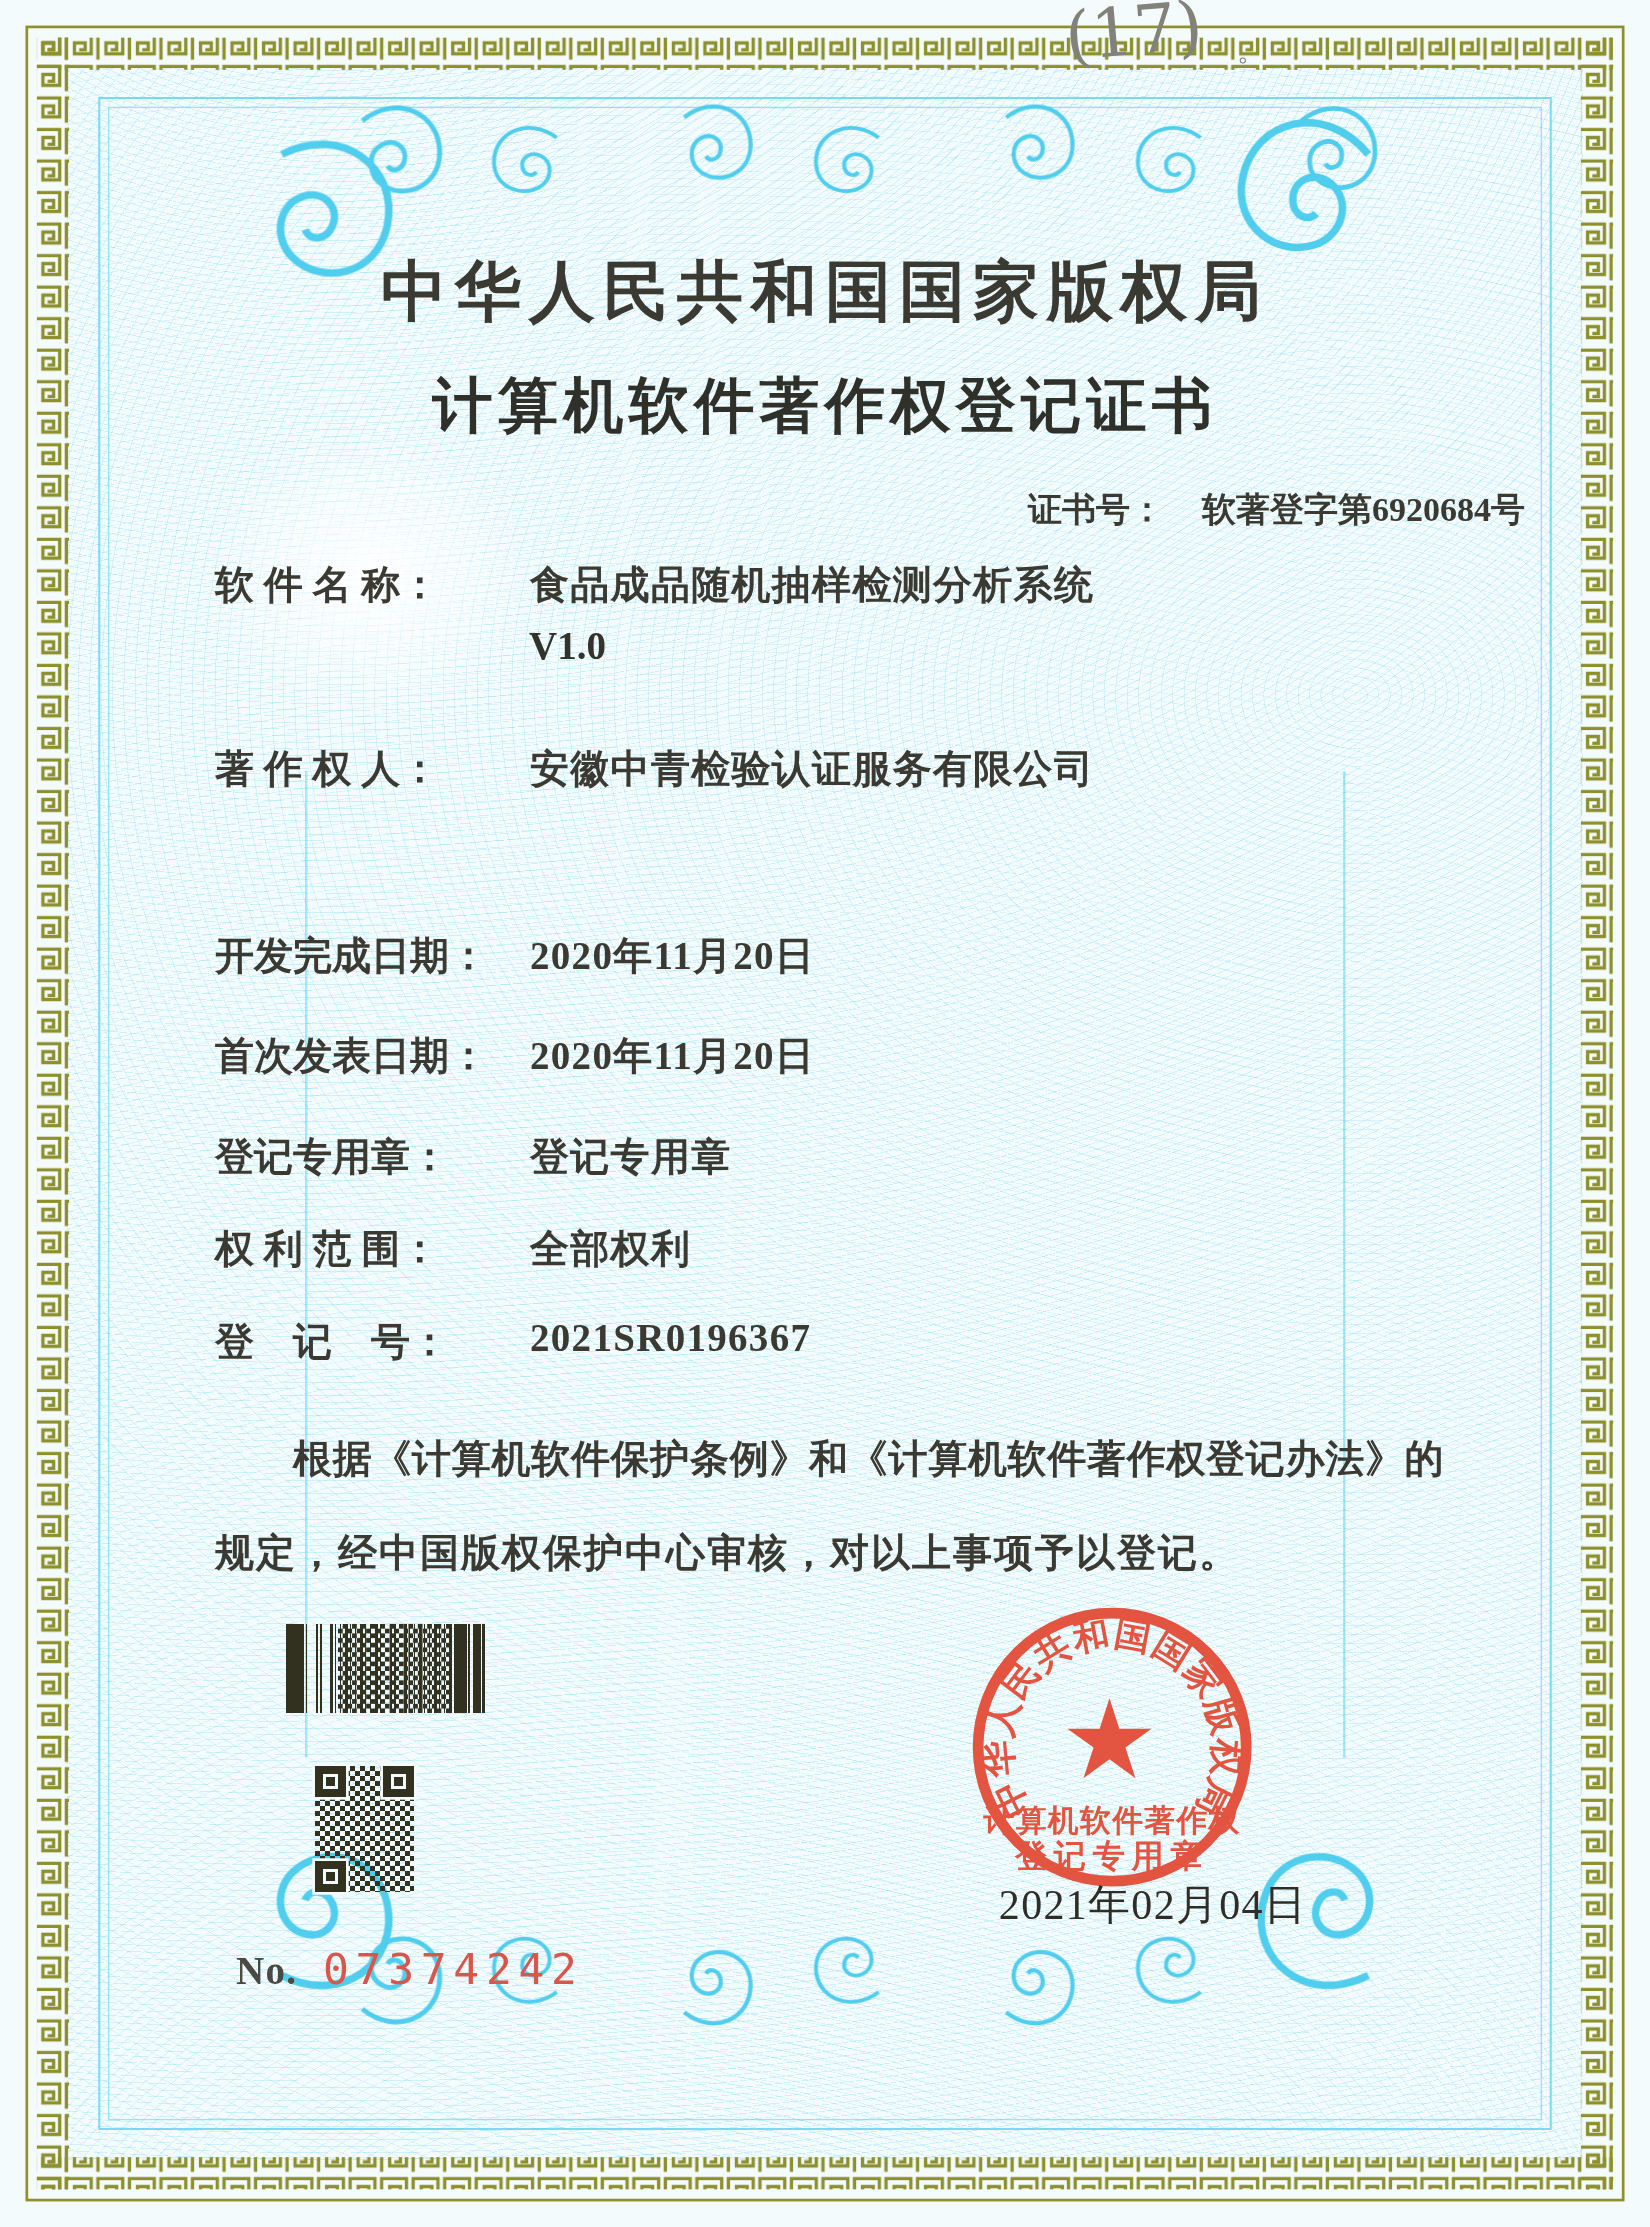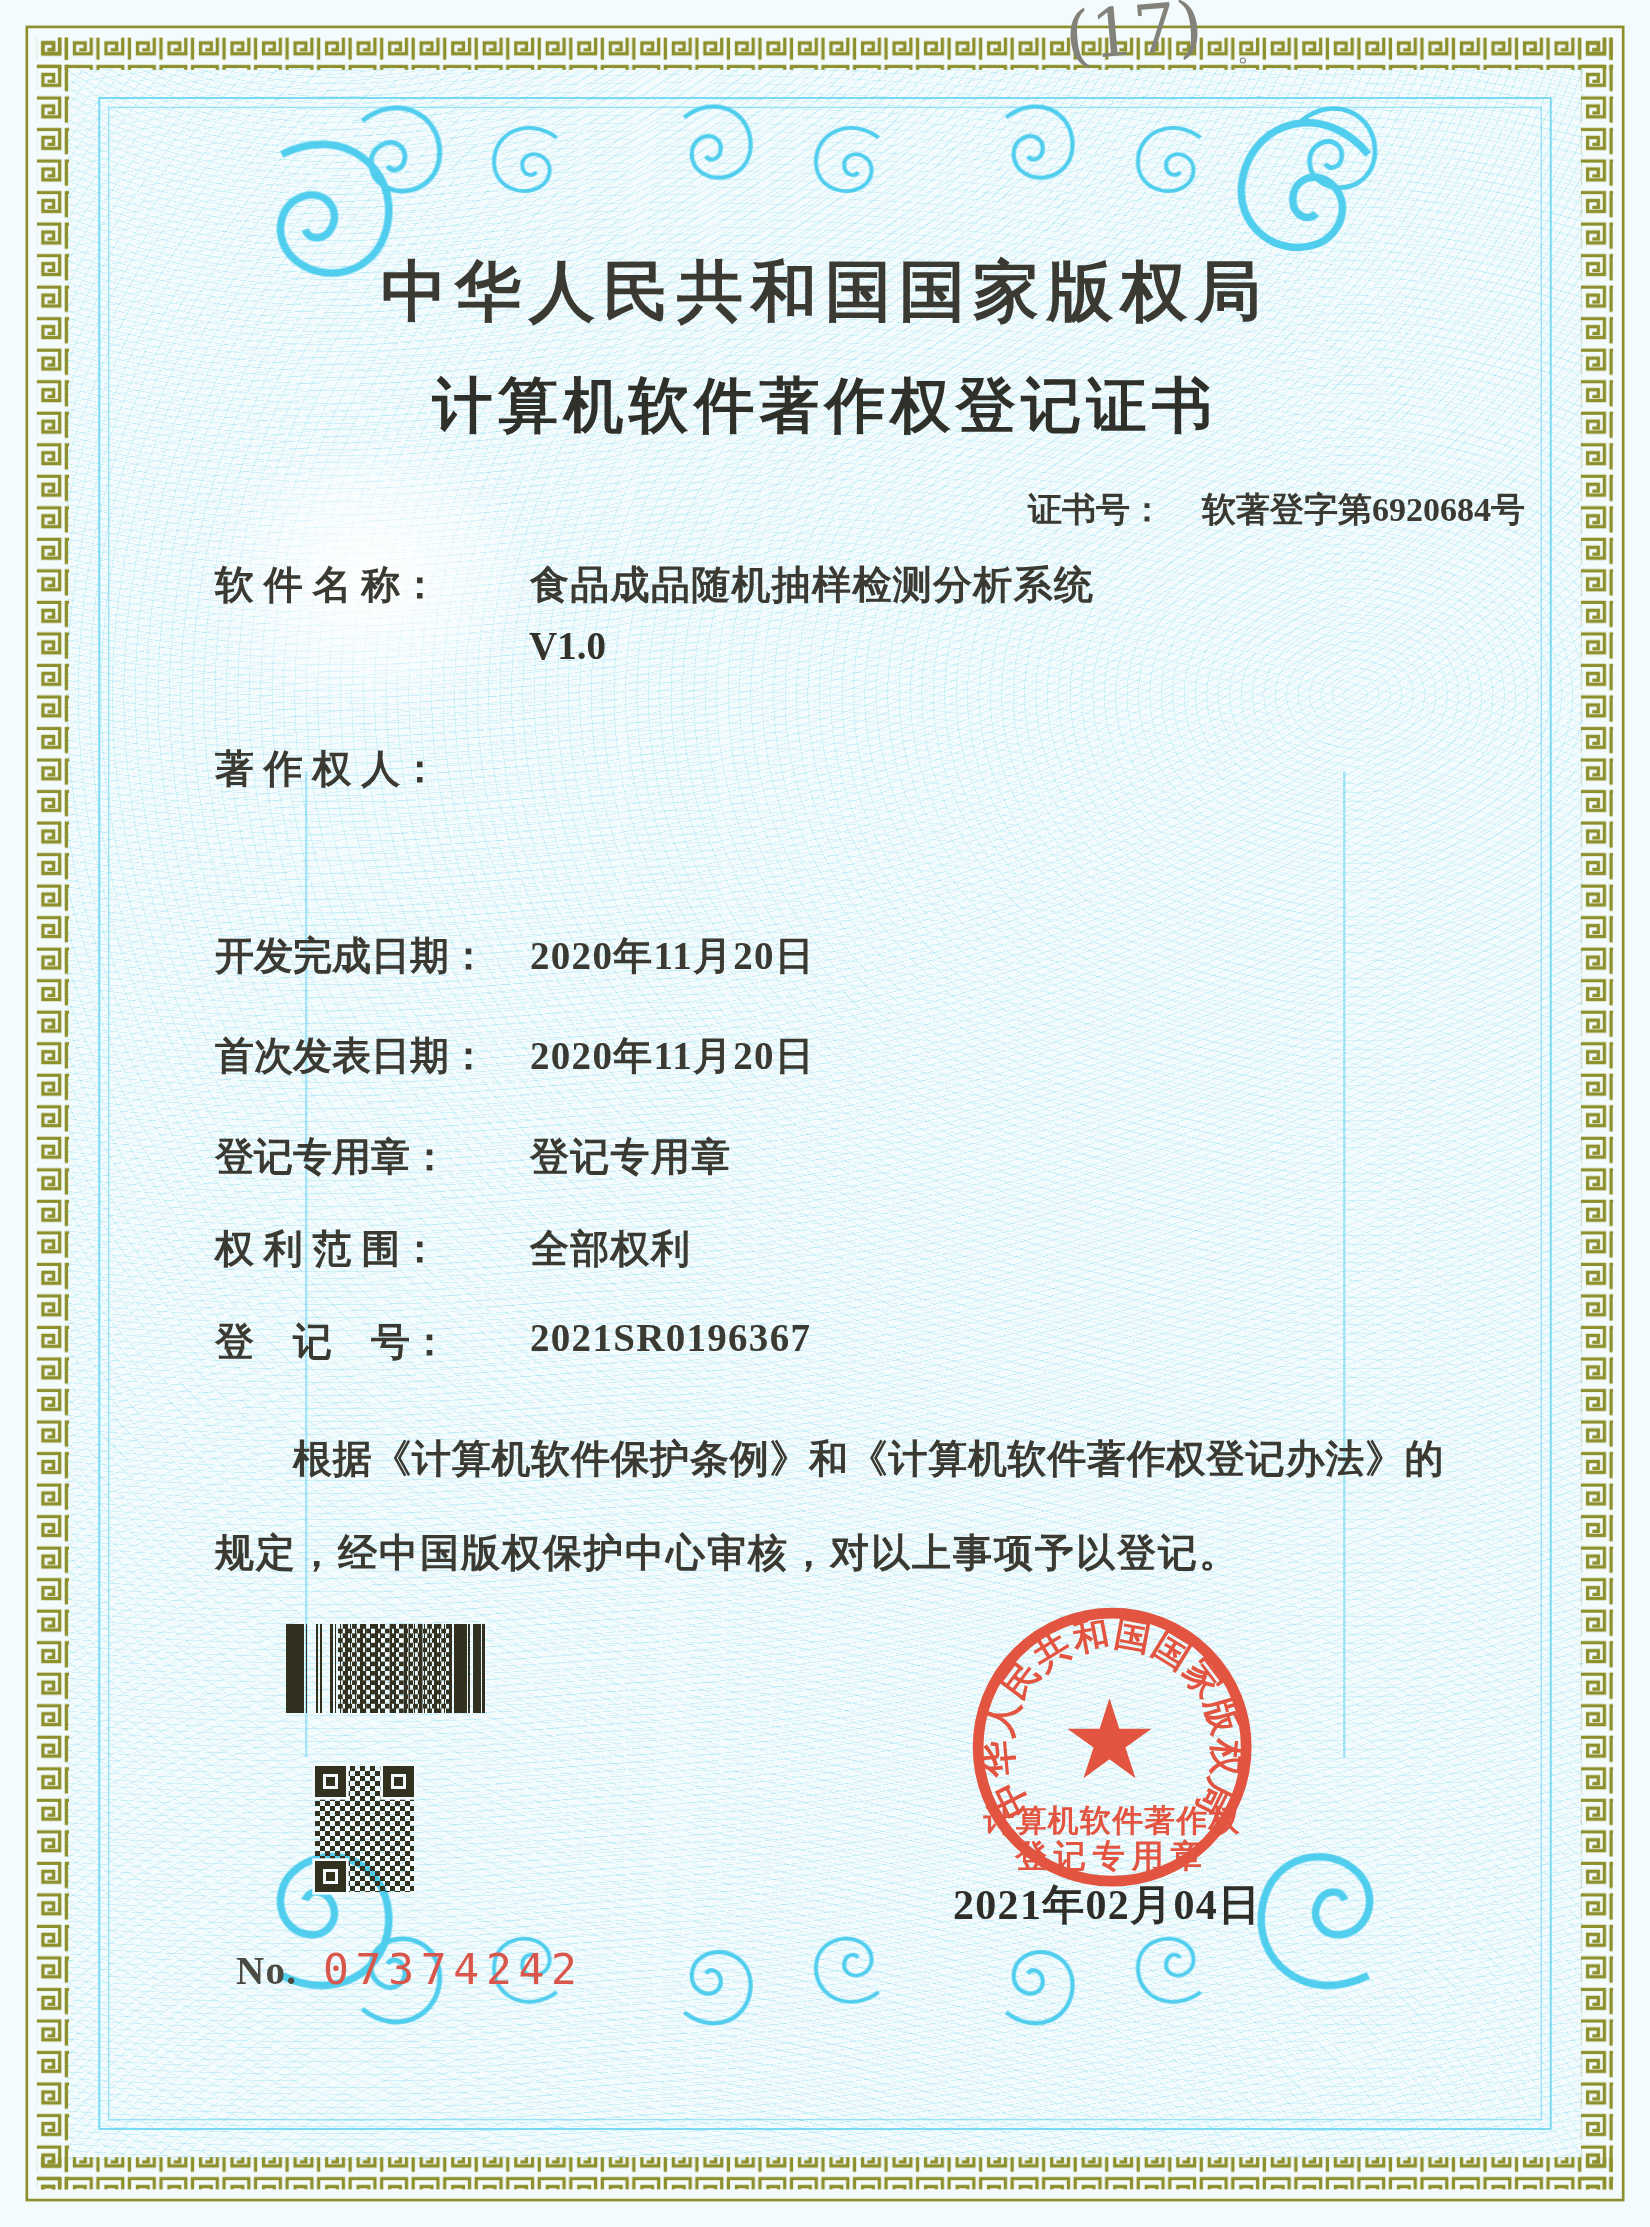--- a/index.html
+++ b/index.html
@@ -57,22 +57,22 @@
 
   
   .qrcode{position:absolute;left:315px;top:1766px;width:99px;height:126px;z-index:3;
     background:repeating-conic-gradient(#32311f 0% 25%,rgba(0,0,0,0) 0% 50%) 0 0/10px 10px;}
   .finder{position:absolute;width:31px;height:31px;box-sizing:border-box;
     border:8px solid #32311f;background:#f4fbfd;box-shadow:0 0 0 2.7px #f4fbfd;}
   .finder::after{content:"";position:absolute;left:2.7px;top:2.7px;right:2.7px;bottom:2.7px;background:#32311f;}
   .f-tl{left:0;top:0;} .f-tr{right:0;top:0;} .f-bl{left:0;bottom:0;}
 
   .seal-svg{position:absolute;left:953px;top:1595px;z-index:5;}
-  .seal-date{position:absolute;left:953px;top:1877px;width:356px;
-    font-size:42px;font-weight:700;color:#2e2d27;z-index:6;letter-spacing:1.3px;}
+  .seal-date{position:absolute;left:975px;top:1877px;width:356px;text-align:center;
+    font-size:42px;font-weight:400;color:#2e2d27;z-index:6;letter-spacing:1.3px;}
 
   .footer-no{position:absolute;left:236px;top:1944px;z-index:4;white-space:nowrap;}
   .no-label{font-size:39px;font-weight:700;color:#4a4a42;letter-spacing:1.3px;}
   .no-value{font-size:43px;color:#d8564b;font-family:"DejaVu Sans Mono",monospace;
     letter-spacing:6.7px;margin-left:23px;text-align:right;}
 
   .handwriting{position:absolute;left:1065px;top:-8px;z-index:9;color:#82827a;
     font-size:67px;transform:rotate(-5deg);font-family:"DejaVu Serif",serif;}
   .hw-dot{position:absolute;left:169px;top:50px;font-size:28px;}
 </style>
@@ -141,20 +141,21 @@
   </div>
 
   <div class="row r1">
     <span>软 件 名 称：</span>
     <span class="val">食品成品随机抽样检测分析系统</span>
   </div>
   <div class="r1b">V1.0</div>
 
   <div class="row r2">
     <span>著 作 权 人：</span>
+    <span class="val">安徽中青检验认证服务有限公司</span>
   </div>
   <div class="row r3">
     <span>开发完成日期：</span>
     <span class="val">2020年11月20日</span>
   </div>
   <div class="row r4">
     <span>首次发表日期：</span>
     <span class="val">2020年11月20日</span>
   </div>
   <div class="row r5">

